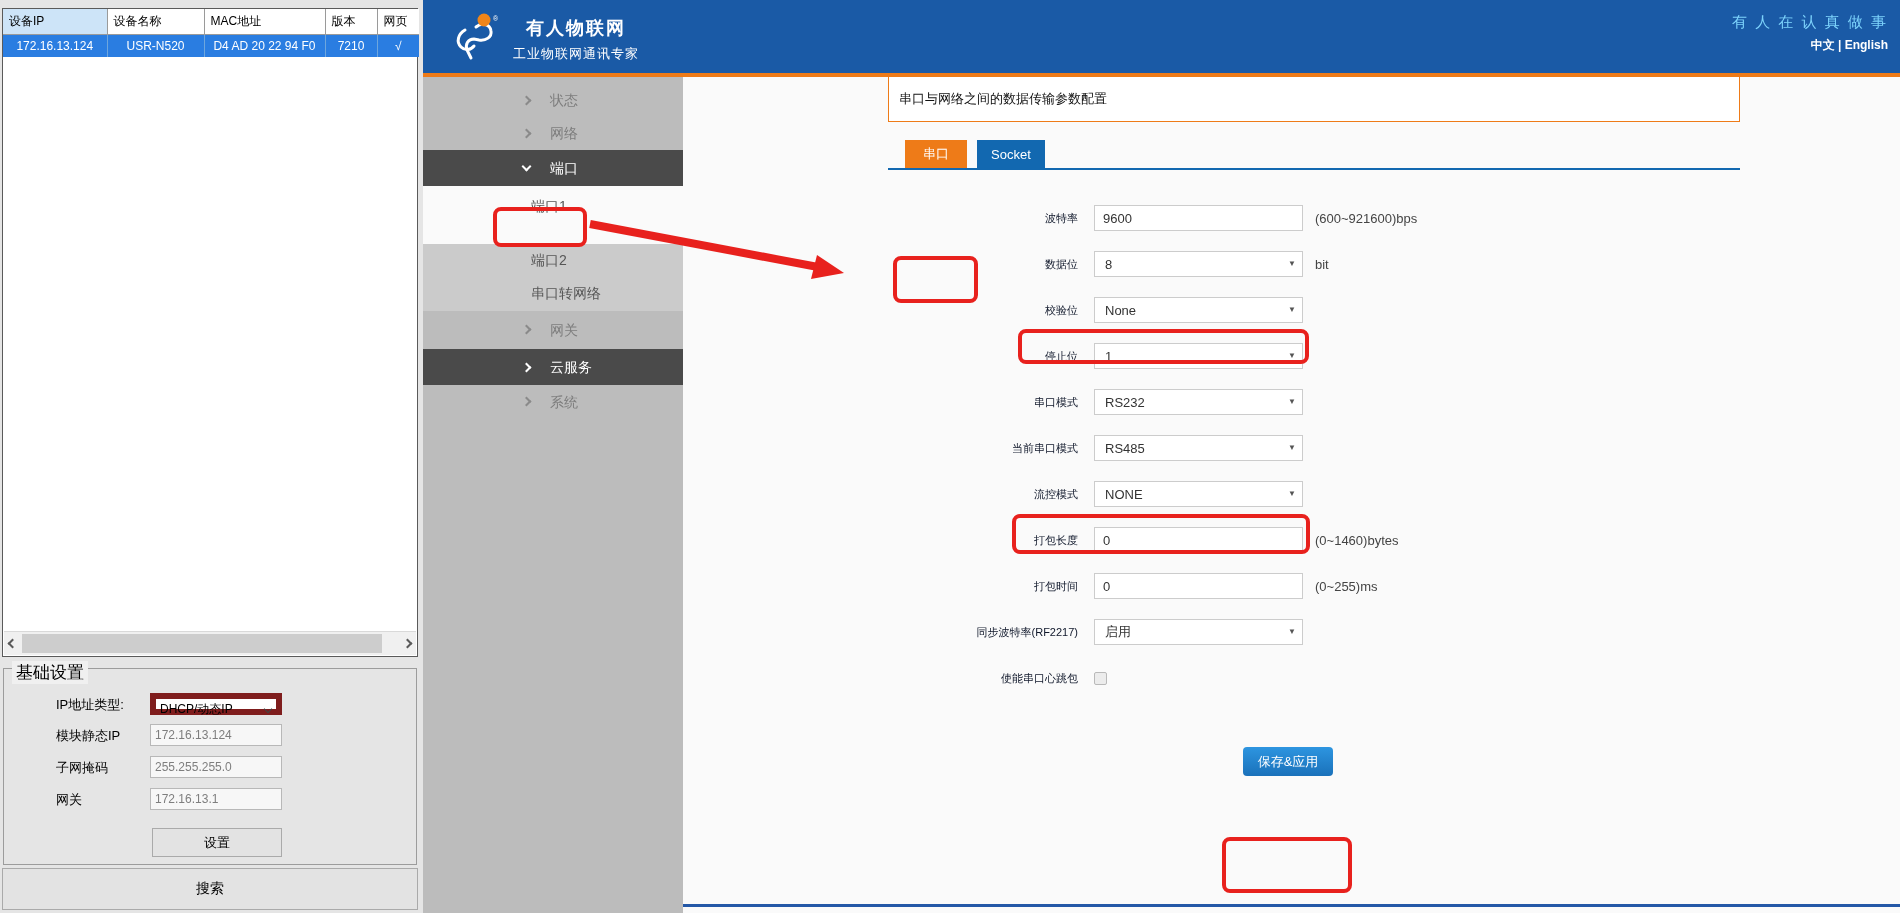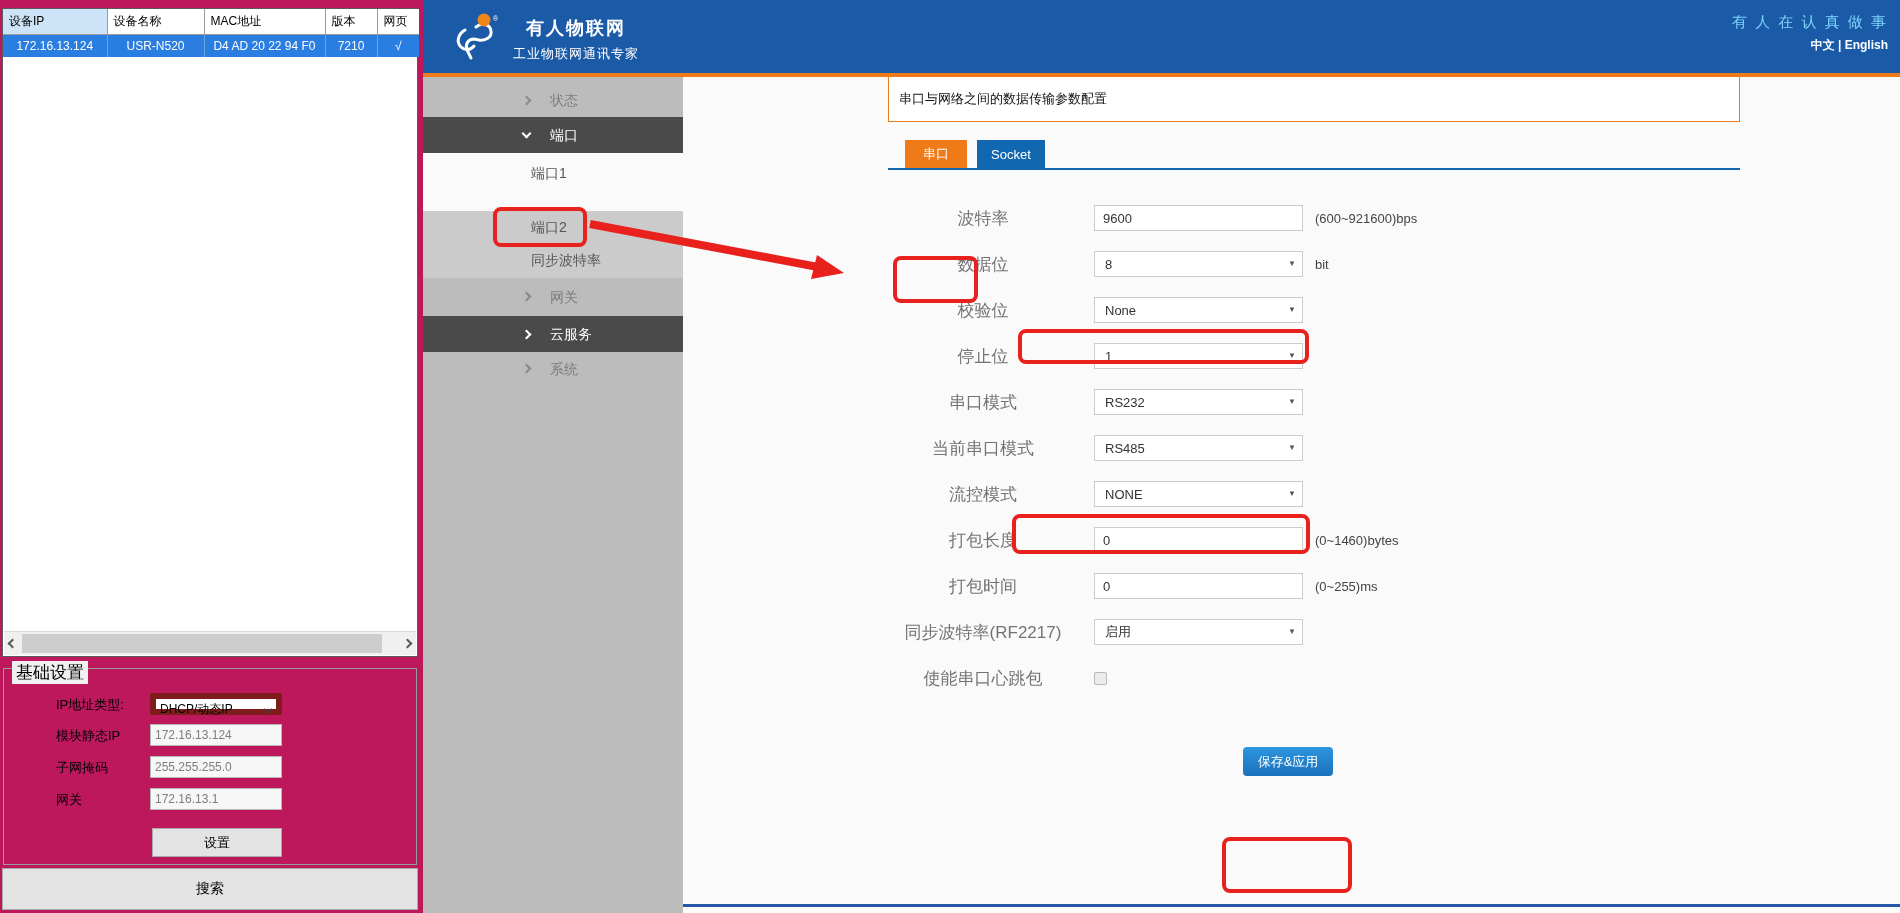--- a/index.html
+++ b/index.html
@@ -1,20 +1,20 @@
 <!DOCTYPE html>
 <html><head>
 <meta charset="utf-8">
 <style>
   * { margin:0; padding:0; box-sizing:border-box; }
   html,body { width:1900px; height:913px; overflow:hidden; background:#fff;
     font-family:"Liberation Sans","DejaVu Sans",sans-serif; }
 
   
-  #left-panel { position:absolute; left:0; top:0; width:504px; height:913px; background:#be185d; }
+  #left-panel { position:absolute; left:0; top:0; width:504px; height:913px; background:#e5e5e5; }
   #table-box { position:absolute; left:2px; top:8px; width:416px; height:649px; background:#fff; border:1px solid #5a5a5a; }
   .dev-table { width:100%; border-collapse:collapse; table-layout:fixed; font-size:12px; }
   .dev-table th { font-weight:normal; text-align:left; padding:4px 6px; height:24px;
      border-right:1px solid #9a9a9a; border-bottom:1px solid #9a9a9a; background:#fff; color:#000; }
   .dev-table th.sel-col { background:#cde4f8; }
   .dev-table td { padding:3px 4px; height:22px; background:#2a7de1; color:#fff; text-align:center;
      border-right:1px solid #6ea6dd; white-space:nowrap; overflow:hidden; }
   .dev-table th:last-child, .dev-table td:last-child { border-right:none; }
   
   #hscroll { position:absolute; left:1px; right:1px; bottom:1px; height:24px; background:#f0f0f0;
@@ -75,21 +75,21 @@
   #section-bar { margin-top:26px; height:30px; background:#4a4a4a; color:#fff; font-size:14px;
      line-height:30px; padding-left:13px; }
   #tabs { margin-top:18px; height:30px; border-bottom:2px solid #1268b0; padding-left:17px; display:flex; gap:10px; }
   .tab { height:28px; min-width:62px; padding:0 14px; color:#fff; font-size:13px; display:flex;
      align-items:center; justify-content:center; }
   .tab.active { background:#ee7b18; }
   .tab.inactive { background:#1268b0; }
 
   #form { margin-top:35px; }
   .f-row { display:flex; align-items:center; height:26px; margin-bottom:20px; }
-  .f-label { width:190px; text-align:center; font-size:17px; color:#737373; }
+  .f-label { width:190px; text-align:right; font-size:11px; color:#0f172a; }
   .f-control { margin-left:16px; width:209px; height:26px; position:relative; }
   .f-input { width:100%; height:100%; border:1px solid #cccccc; background:#fff; font-size:13px;
      padding:0 8px; color:#333; outline:none; }
   .f-select { width:100%; height:100%; border:1px solid #cccccc; background:#fff; font-size:13px;
      padding:0 20px 0 10px; color:#333; display:flex; align-items:center; }
   .f-select .arrow { position:absolute; right:7px; top:8px; font-size:8px; color:#555; }
   .f-hint { margin-left:12px; font-size:13px; color:#444; }
   .f-checkbox { margin-left:16px; width:13px; height:13px; background:#ececec; border:1px solid #b9b9b9; border-radius:2px; }
 
   #save-btn { margin-top:36px; margin-left:355px; width:90px; height:29px; border:none; border-radius:4px;
@@ -198,27 +198,31 @@
     </div>
     <div id="slogan">有 人 在 认 真 做 事</div>
     <div id="lang-switch">中文 | English</div>
   </div>
 
   <div id="web-sidebar">
     <div class="menu-item">
       <span class="m-chev"></span>
       <span class="m-label">状态</span>
     </div>
+    <div class="menu-item">
+      <span class="m-chev"></span>
+      <span class="m-label">网络</span>
+    </div>
     <div class="menu-item dark">
       <span class="m-chev down"></span>
       <span class="m-label">端口</span>
     </div>
     <div class="submenu-item selected">端口1</div>
     <div class="submenu-item">端口2</div>
-    <div class="submenu-item" style="height:34px">同步波特率</div>
+    <div class="submenu-item" style="height:34px">串口转网络</div>
     <div class="menu-item g38">
       <span class="m-chev"></span>
       <span class="m-label">网关</span>
     </div>
     <div class="menu-item dark">
       <span class="m-chev"></span>
       <span class="m-label">云服务</span>
     </div>
     <div class="menu-item" style="height:34px;line-height:34px">
       <span class="m-chev"></span>

